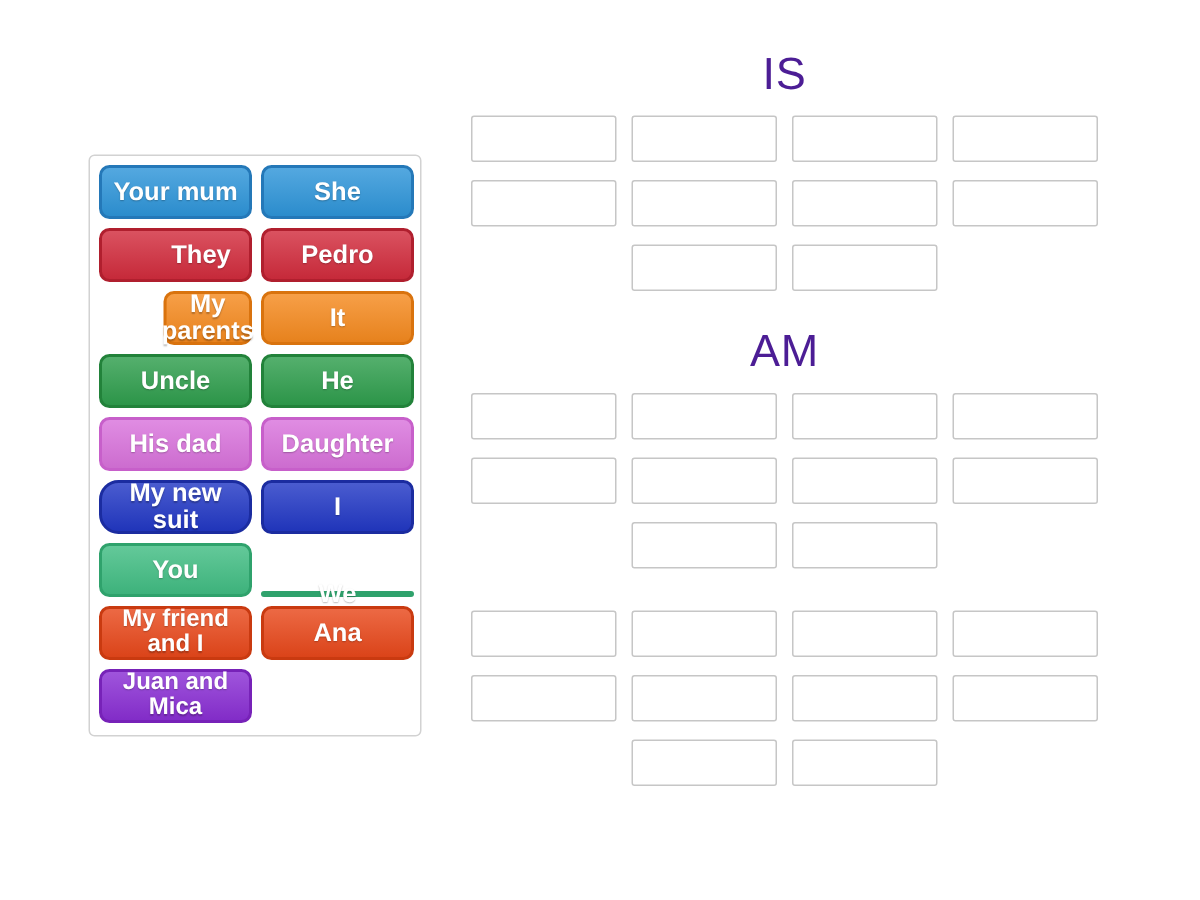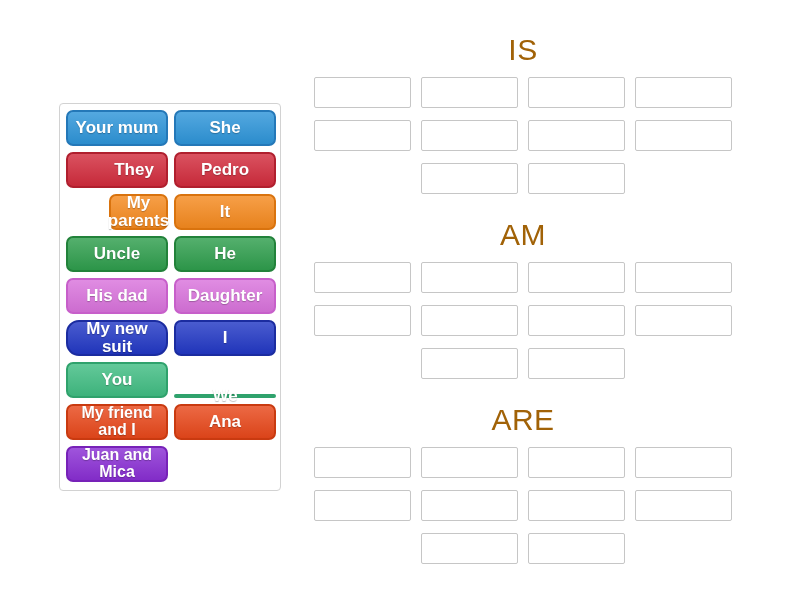--- a/index.html
+++ b/index.html
@@ -64,21 +64,21 @@
   }
   .group-is  { top: 30px; }
   .group-am  { top: 215px; }
   .group-are { top: 400px; }
   .group-title {
     height: 40px;
     line-height: 40px;
     text-align: center;
     font-size: 30px;
     font-weight: 300;
-    color: #a16207;
+    color: #4c1d95;
     letter-spacing: 0.5px;
   }
   .group-slots {
     margin-top: 7px;
     display: flex;
     flex-direction: column;
     row-gap: 12px;
   }
   .slot-row {
     display: flex;
@@ -159,21 +159,20 @@
           <div class="slot"></div>
         </div>
         <div class="slot-row">
           <div class="slot"></div>
           <div class="slot"></div>
         </div>
       </div>
   </div>
 
   <div class="group group-are">
-    <div class="group-title">ARE</div>
     <div class="group-slots">
         <div class="slot-row">
           <div class="slot"></div>
           <div class="slot"></div>
           <div class="slot"></div>
           <div class="slot"></div>
         </div>
         <div class="slot-row">
           <div class="slot"></div>
           <div class="slot"></div>

